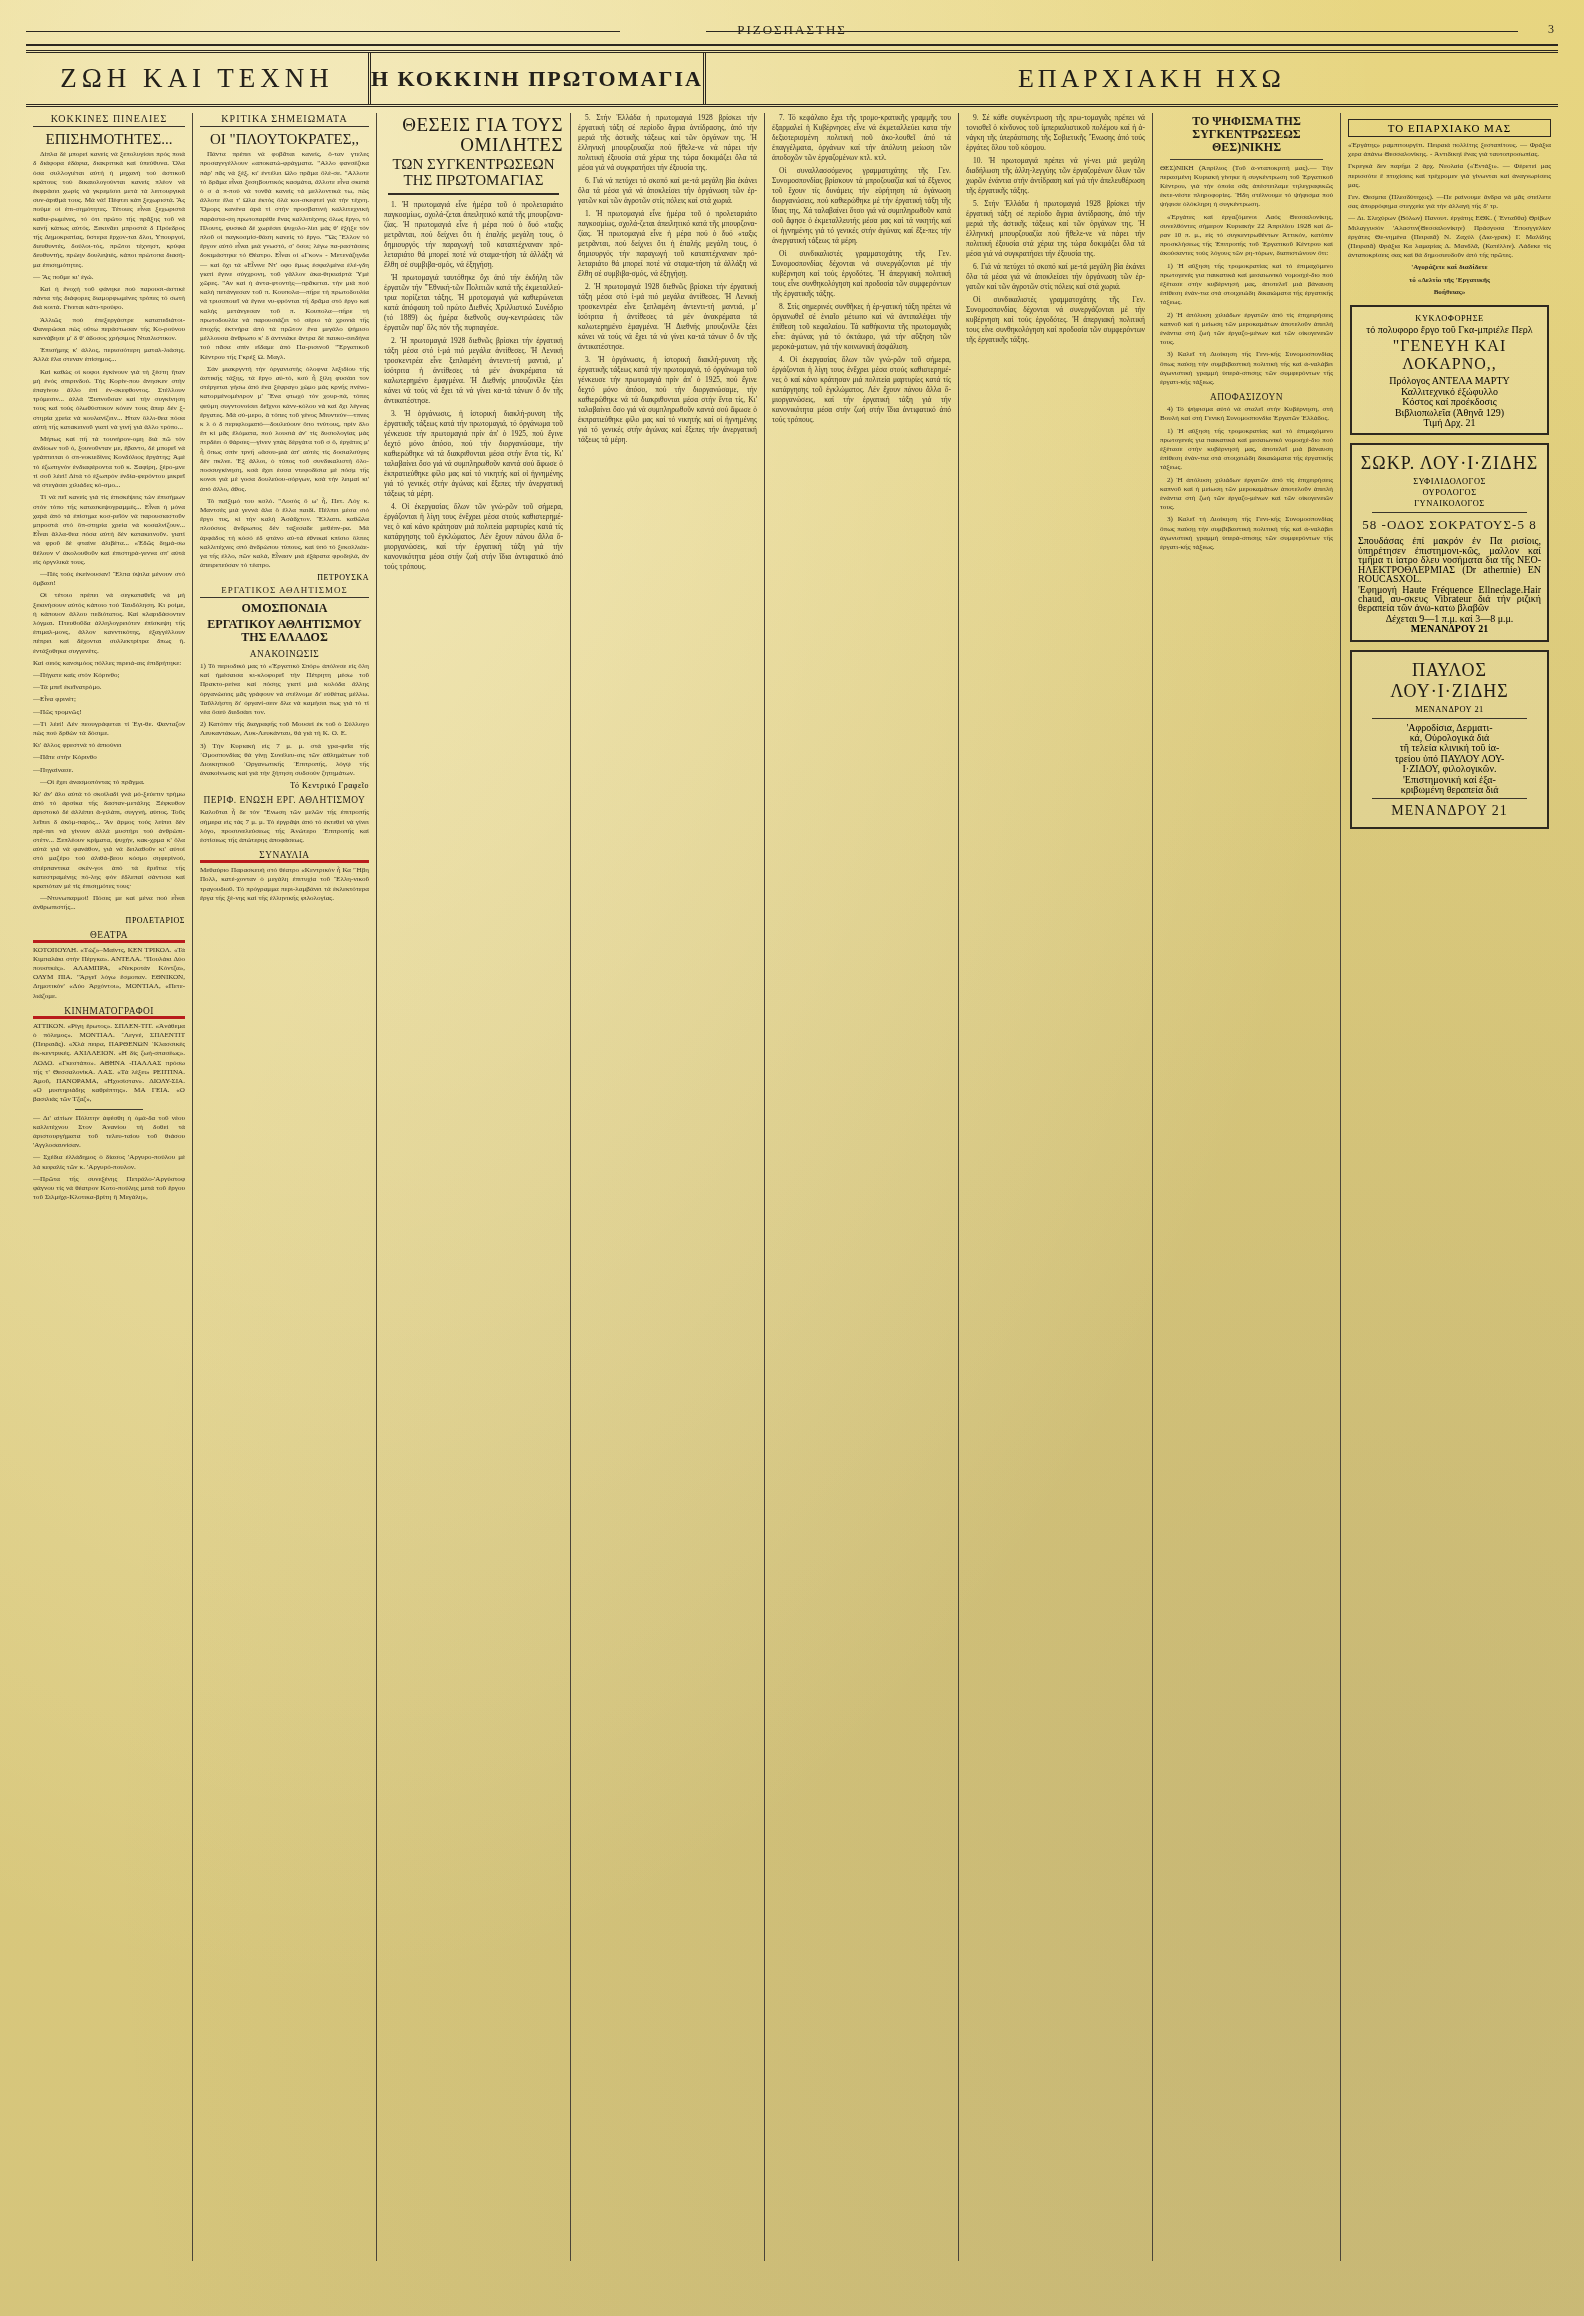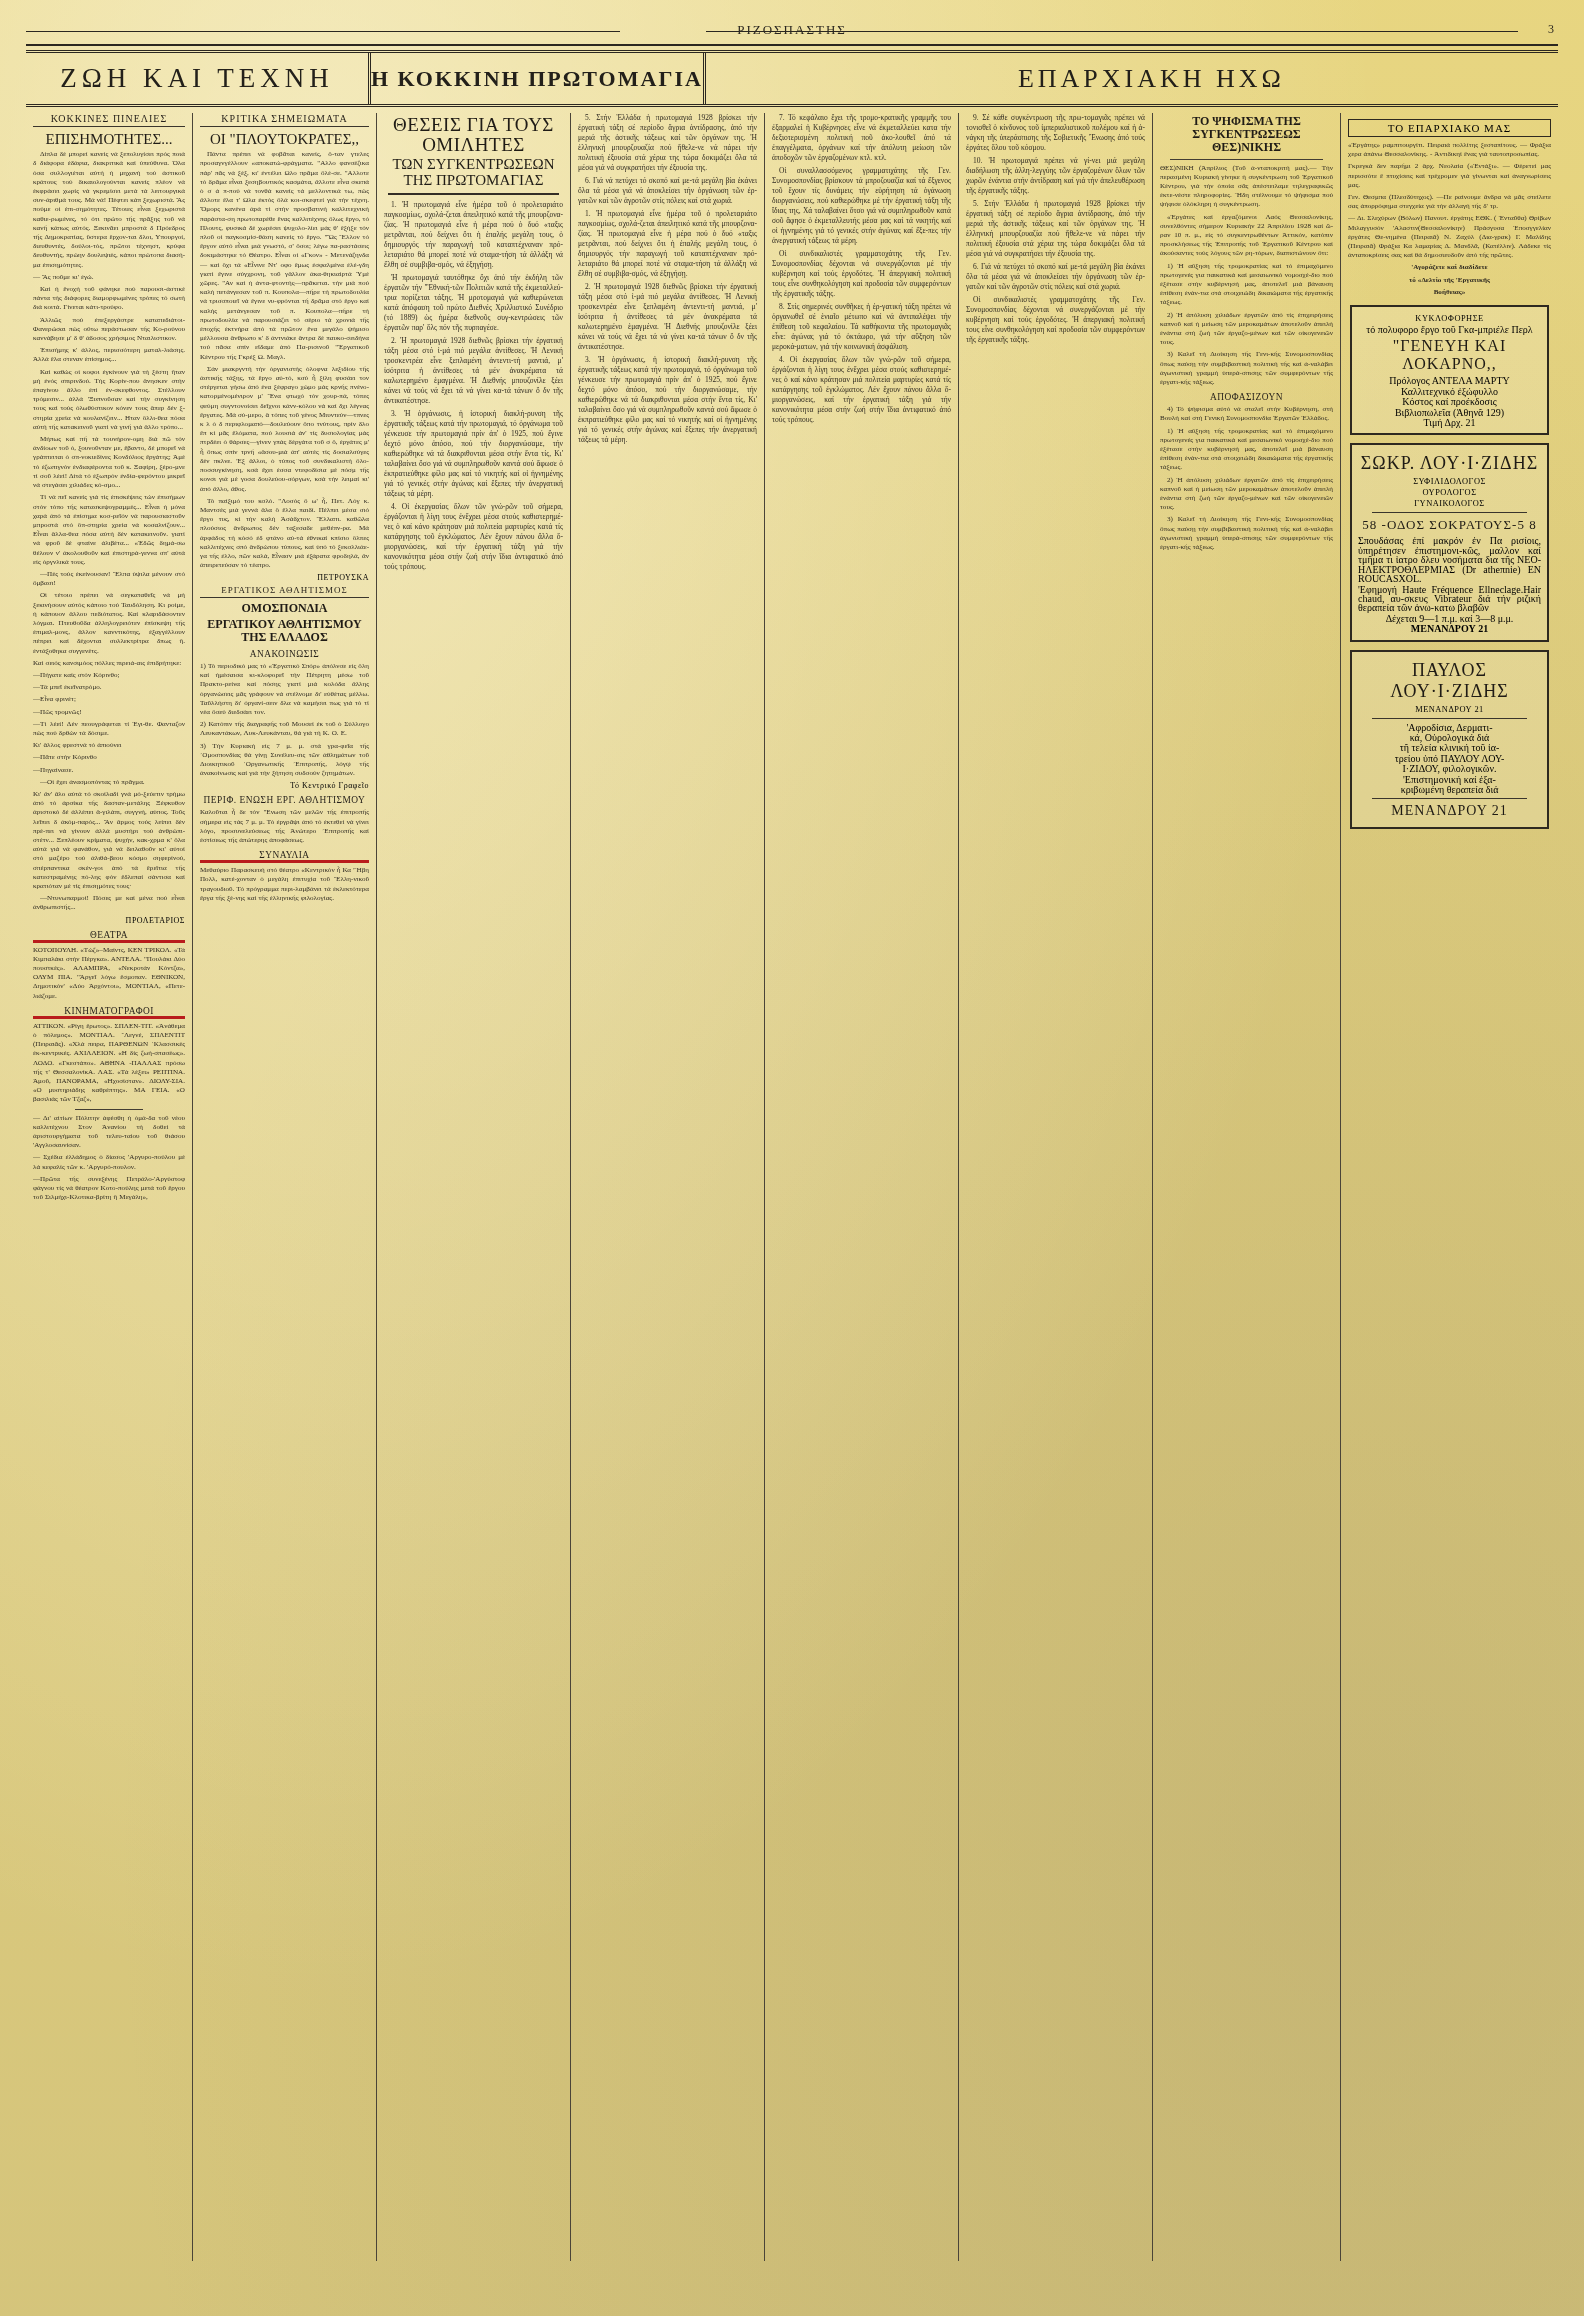--- a/index.html
+++ b/index.html
@@ -122,21 +122,21 @@
     text-align: center;
     font-size: 10px;
     letter-spacing: 1px;
     color: #241f19;
     border-bottom: 1px solid #3a352c;
     padding-bottom: 2px;
     margin-bottom: 4px;
   }
   .hd.small { font-size: 9px; }
   .title-lg {
-    text-align: center;
+    text-align: right;
     font-size: 19px;
     line-height: 1.05;
     color: #201c16;
     margin: 2px 0 1px 0;
     letter-spacing: 0.5px;
   }
   .title-md {
     text-align: center;
     font-size: 15px;
     line-height: 1.08;

